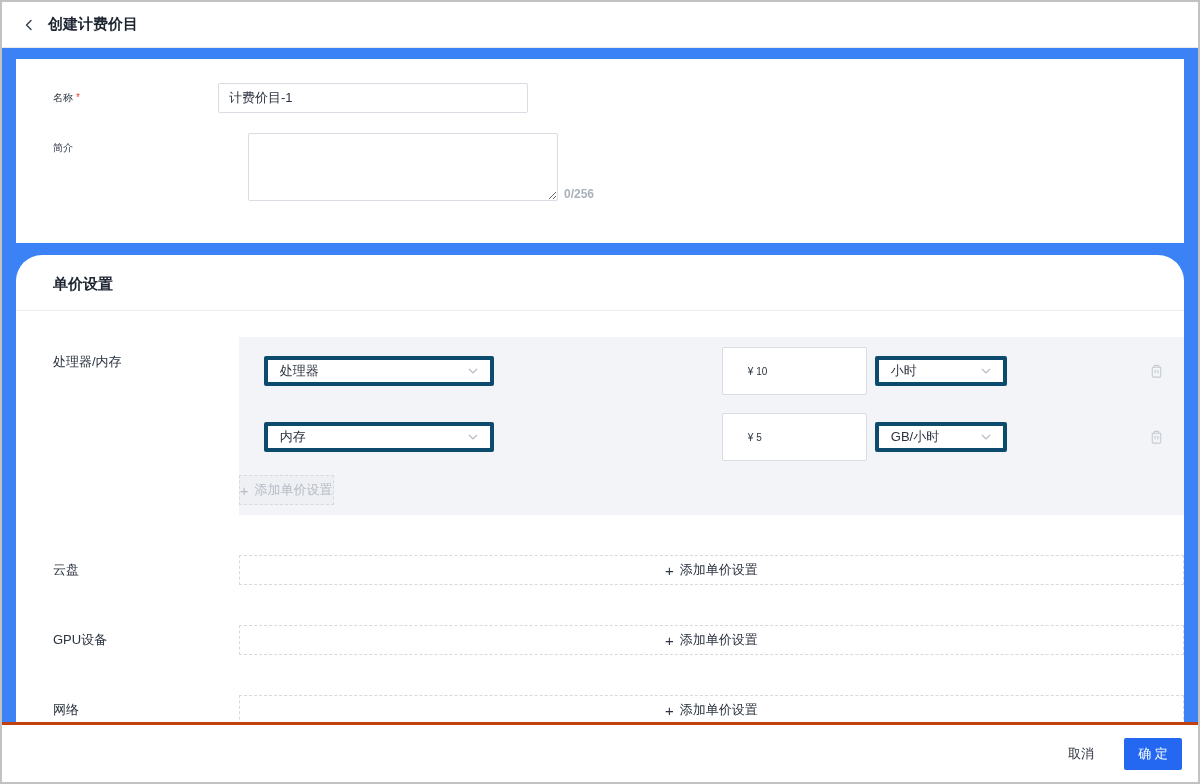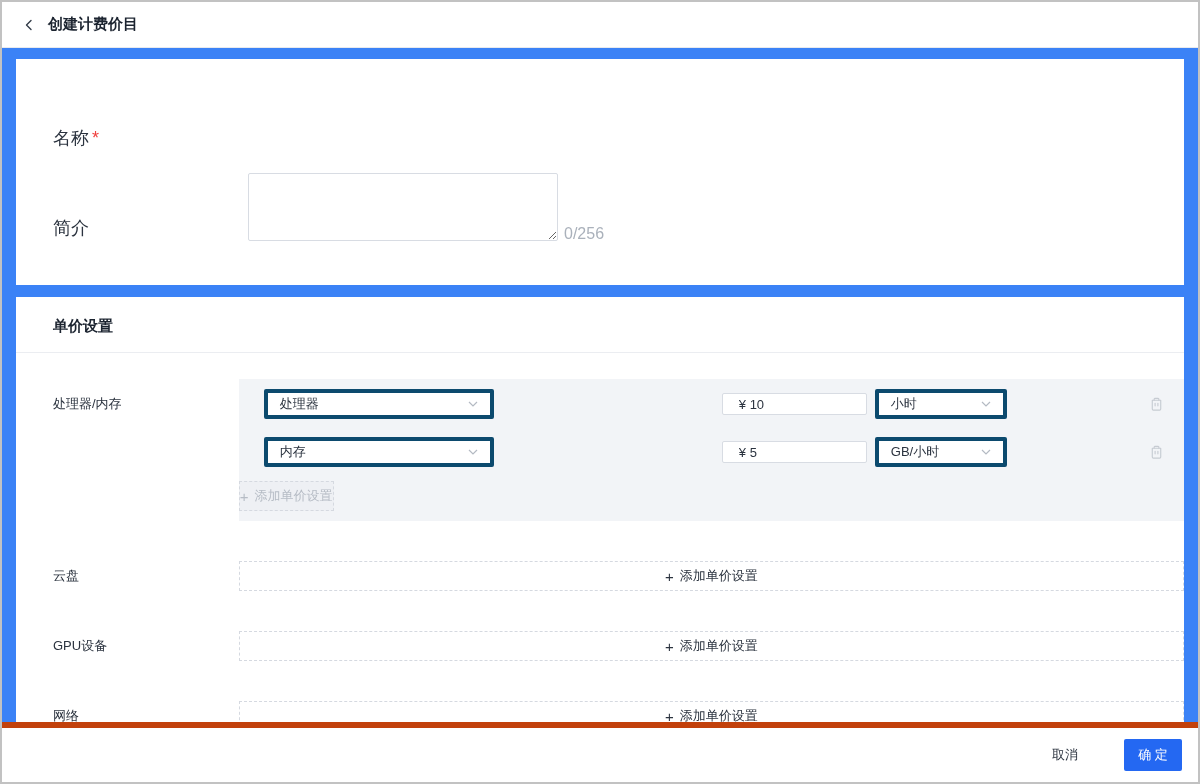--- a/index.html
+++ b/index.html
@@ -15,62 +15,62 @@
   .back-btn { display:flex; align-items:center; margin-right:12px; cursor:pointer; background:none; border:none; }
   .header-title { font-size:15px; font-weight:600; color:#1c2430; }
 
   
   .content { flex:1; padding:11px 14px 0; overflow:hidden; }
   .card { background:#fff; }
   .card-basic { padding:24px 0 42px; margin-bottom:12px; }
 
   .field-row { display:flex; padding-left:37px; align-items:flex-start; }
   .field-row + .field-row { margin-top:20px;gap:30px; }
-  .field-label { width:165px; font-size:18px; color:#2b333f; line-height:30px;margin-top:40px; }
+  .field-label { width:165px; font-size:10px; color:#2b333f; line-height:30px; }
   .req { color:#f0413e; margin-left:3px; }
   .text-input { width:310px; height:30px; border:1px solid #d8dce3; border-radius:2px;
                 padding:0 10px; font-size:13px; color:#2b333f; outline:none; font-family:inherit; background:#fff; }
   .textarea-wrap { display:flex; align-items:flex-end; }
   .textarea { width:310px; height:68px; border:1px solid #d8dce3; border-radius:2px;
               padding:6px 10px; font-size:13px; color:#2b333f; resize:both; outline:none; font-family:inherit; }
-  .counter { font-size:16px; color:#aab1bb; margin-left:6px; line-height:14px; }
-
-  
-  .card-pricing { padding-bottom:26px; }
+  .counter { font-size:12px; color:#aab1bb; margin-left:6px; line-height:14px;font-weight:bold; }
+
+  
+  .card-pricing { padding-bottom:26px;border-radius:26px; }
   .section-title { padding:20px 37px 16px; font-size:15px; font-weight:600; color:#1c2430; }
   .divider { height:1px; background:#ebedf1; }
 
   .group { display:flex; padding-left:37px; margin-top:26px;gap:23px; }
   .group-label { width:165px; font-size:13px; color:#2b333f; line-height:30px; }
   .group-label.panel-offset { padding-top:10px; }
   .group.simple { margin-top:40px; align-items:center; }
 
   .panel { width:958px; background:#f2f4f7; padding:10px 0; }
   .price-row { display:flex; align-items:center; margin:0 20px 0 25px; }
   .price-row + .price-row { margin-top:18px; }
 
   .select { height:30px; background:#fff; border:4px solid #0c4a6e; border-radius:2px;
             display:flex; align-items:center; justify-content:space-between;
             padding:0 12px; font-size:13px; color:#2b333f; cursor:pointer; }
   .select-type { width:230px; }
   .select-unit { width:132px; margin-left:8px; }
-  .price-input { width:145px; height:22px; border:1px solid #d8dce3; border-radius:2px;
-                 padding:0 16px; font-size:13px; color:#2b333f; margin-left:228px;
+  .price-input { width:145px; height:48px; border:1px solid #d8dce3; border-radius:2px;
+                 padding:0 25px; font-size:10px; color:#2b333f; margin-left:228px;
                  outline:none; font-family:inherit; background:#fff; }
   .trash-btn { margin-left:auto; display:flex; align-items:center; cursor:pointer; background:none; border:none; }
 
   .add-btn { height:30px; border:1px dashed #d5d9e0; display:flex; align-items:center;
              justify-content:center; gap:6px; font-size:13px; cursor:pointer; font-family:inherit; }
   .add-btn .plus { font-size:15px; line-height:1; }
   .add-btn.in-panel { margin-top:14px; background:#eef0f4; color:#b6bcc5; }
   .add-btn.standalone { width:958px; background:#fff; color:#2b333f; }
 
   
-  .footer { height:60px; min-height:60px; background:#fff; border-top:6px solid #c2410c;
-            display:flex; align-items:center; justify-content:flex-end; padding:0 16px; gap:40px; }
+  .footer { height:60px; min-height:60px; background:#fff; border-top:3px solid #c2410c;
+            display:flex; align-items:center; justify-content:flex-end; padding:0 16px; gap:24px; }
   .cancel-btn { font-size:13px; color:#2b333f; background:none; border:none; cursor:pointer; font-family:inherit; padding:6px 6px; }
   .confirm-btn { min-width:58px; height:32px; background:#2468f2; color:#fff; border:none;
                  border-radius:2px; font-size:13px; padding:0 13px; cursor:pointer; font-family:inherit; }
 </style>
 </head>
 <body>
 
 <div class="app">
 
   <div class="header">
@@ -84,20 +84,21 @@
     <div class="header-title">创建计费价目</div>
   </div>
 
   <div class="content">
 
     <div class="card card-basic">
       <div class="field-row">
         <div class="field-label">
           <span>名称</span><span class="req">*</span>
         </div>
+        <input class="text-input" value="计费价目-1" style="">
       </div>
       <div class="field-row">
         <div class="field-label">简介</div>
         <div class="textarea-wrap">
           <textarea class="textarea" style=""></textarea>
           <span class="counter">0/256</span>
         </div>
       </div>
     </div>
 

